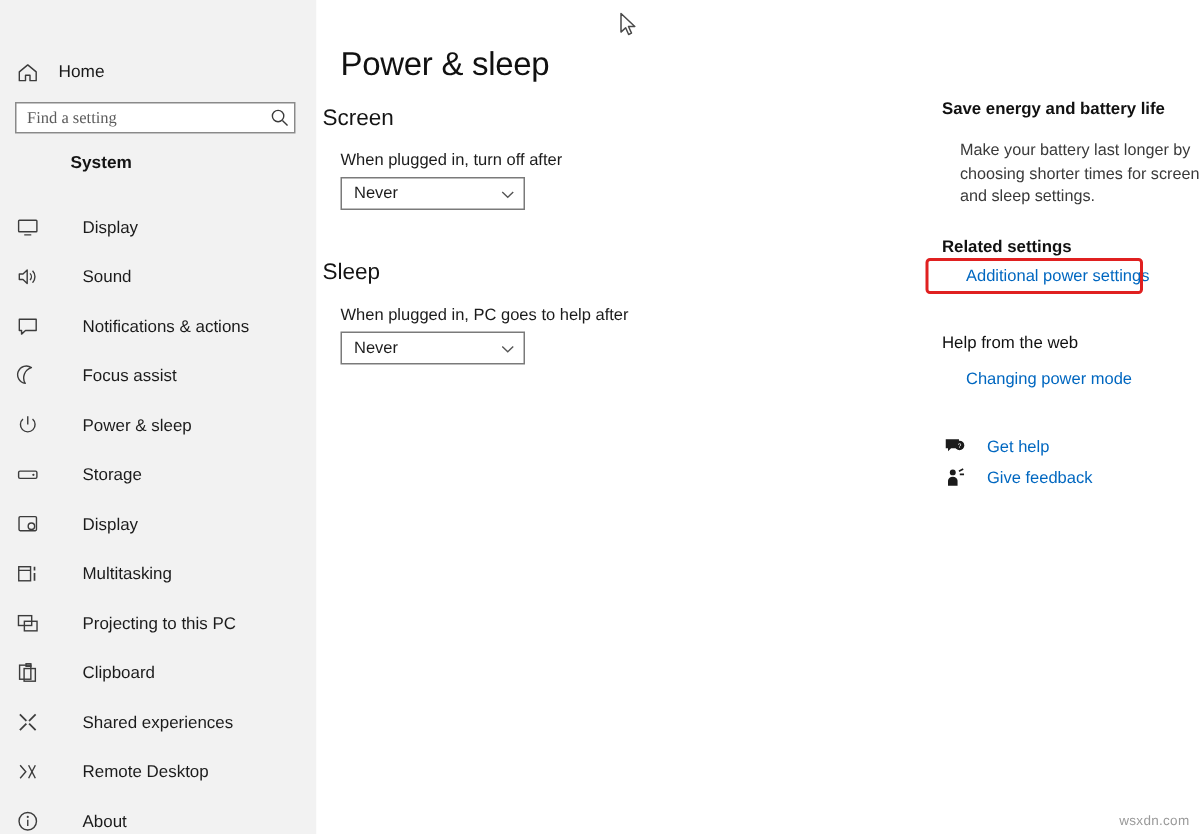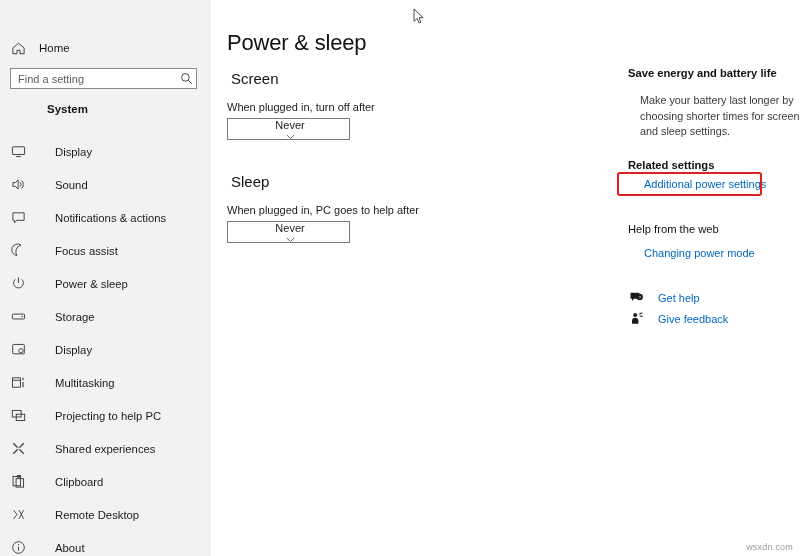--- a/index.html
+++ b/index.html
@@ -83,21 +83,21 @@
     display: flex;
     align-items: center;
   }
   .searchbox input {
     border: 0;
     outline: none;
     background: transparent;
     flex: 1;
     height: 19px;
     padding: 0 4px 0 7px;
-    font-family: Liberation Sans, sans-serif;
+    font-family: Liberation Serif, serif;
     font-size: 11px;
     color: #222;
   }
   .searchbox input::placeholder { color: #5c5c5c; opacity: 1; }
   .search-icon {
     width: 20px; height: 19px;
     display: flex; align-items: center; justify-content: center;
     color: #3a3a3a;
   }
 
@@ -148,21 +148,21 @@
   .page-title {
     position: absolute;
     left: 16px; top: 30px;
     font-size: 22px;
     color: #111111;
     letter-spacing: -0.2px;
   }
 
   .section-h {
     position: absolute;
-    left: 20px;
+    left: 4px;
     font-size: 15px;
     color: #141414;
     text-align: center;
   }
   .section-h.screen { top: 70px; }
   .section-h.sleep  { top: 173px; }
 
   .field-label {
     position: absolute;
     left: 16px;
@@ -175,21 +175,20 @@
   .dropdown {
     position: absolute;
     left: 16px;
     width: 123px; height: 22px;
     background: #ffffff;
     border: 1px solid #7a7a7a;
     display: flex;
     align-items: center;
     justify-content: space-between;
     padding: 0 5px 0 8px;
-    flex-direction: column;
   }
   .dropdown.screen { top: 118px; }
   .dropdown.sleep  { top: 221px; }
   .dropdown-value {
     font-size: 11px;
     color: #1c1c1c;
   }
   .chevron {
     width: 12px; height: 12px;
     display: flex; align-items: center; justify-content: center;
@@ -415,43 +414,43 @@
         <span class="nav-label">Multitasking</span>
       </div>
 
       <div class="nav-item">
         <span class="nav-icon">
           <svg width="15" height="15" viewBox="0 0 16 16">
             <rect x="1.4" y="2.6" width="9.4" height="7" fill="none" stroke="currentColor" stroke-width="1"></rect>
             <rect x="5.6" y="6.6" width="9" height="6.8" fill="none" stroke="currentColor" stroke-width="1"></rect>
           </svg>
         </span>
-        <span class="nav-label">Projecting to help PC</span>
+        <span class="nav-label">Projecting to this PC</span>
+      </div>
+
+      <div class="nav-item">
+        <span class="nav-icon">
+          <svg width="15" height="15" viewBox="0 0 16 16">
+            <rect x="2.2" y="2.6" width="8" height="10" fill="none" stroke="currentColor" stroke-width="1"></rect>
+            <rect x="5.4" y="5" width="8" height="9" fill="none" stroke="currentColor" stroke-width="1"></rect>
+            <rect x="6.8" y="1.6" width="3.4" height="1.8" fill="none" stroke="currentColor" stroke-width="1"></rect>
+          </svg>
+        </span>
+        <span class="nav-label">Clipboard</span>
       </div>
 
       <div class="nav-item">
         <span class="nav-icon">
           <svg width="15" height="15" viewBox="0 0 16 16">
             <line x1="2.4" y1="2.4" x2="13.6" y2="13.6" stroke="currentColor" stroke-width="1.3"></line>
             <line x1="13.6" y1="2.4" x2="2.4" y2="13.6" stroke="currentColor" stroke-width="1.3"></line>
             <circle cx="8" cy="8" r="1.4" fill="#f2f2f2" stroke="none"></circle>
           </svg>
         </span>
         <span class="nav-label">Shared experiences</span>
-      </div>
-
-      <div class="nav-item">
-        <span class="nav-icon">
-          <svg width="15" height="15" viewBox="0 0 16 16">
-            <rect x="2.2" y="2.6" width="8" height="10" fill="none" stroke="currentColor" stroke-width="1"></rect>
-            <rect x="5.4" y="5" width="8" height="9" fill="none" stroke="currentColor" stroke-width="1"></rect>
-            <rect x="6.8" y="1.6" width="3.4" height="1.8" fill="none" stroke="currentColor" stroke-width="1"></rect>
-          </svg>
-        </span>
-        <span class="nav-label">Clipboard</span>
       </div>
 
       <div class="nav-item">
         <span class="nav-icon">
           <svg width="15" height="15" viewBox="0 0 16 16">
             <polyline points="2.6,3.4 6.6,8 2.6,12.6" fill="none" stroke="currentColor" stroke-width="1"></polyline>
             <line x1="8.6" y1="3.4" x2="13.4" y2="12.6" stroke="currentColor" stroke-width="1"></line>
             <line x1="13.4" y1="3.4" x2="8.6" y2="12.6" stroke="currentColor" stroke-width="1"></line>
           </svg>
         </span>

